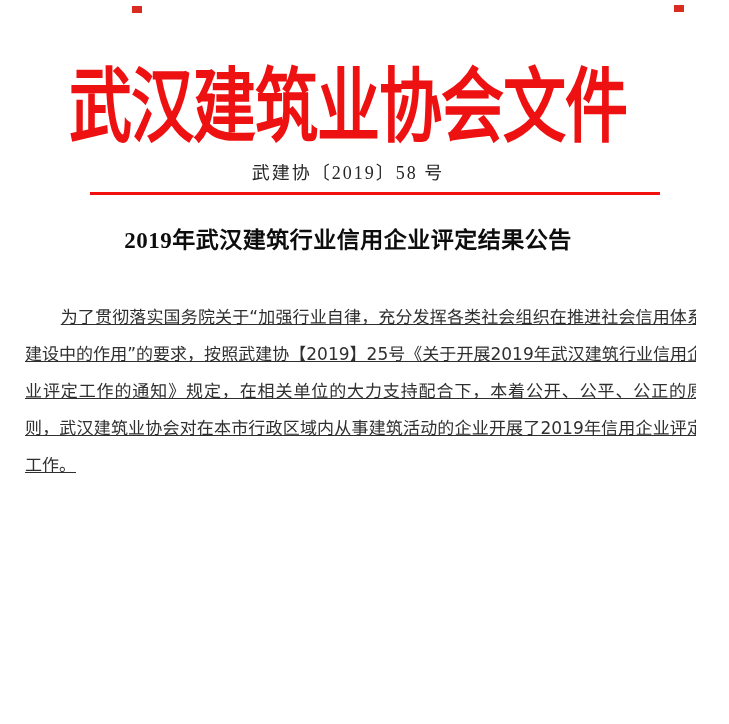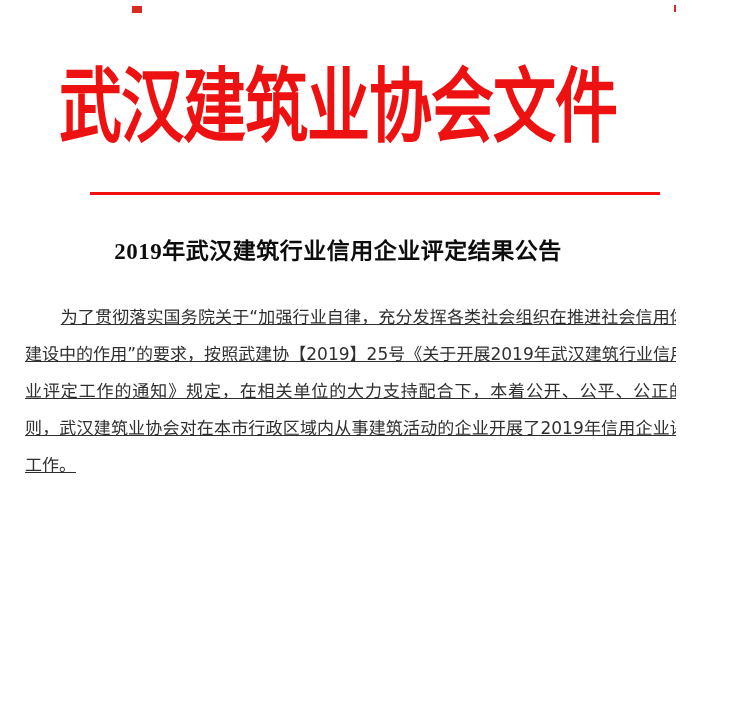--- a/index.html
+++ b/index.html
@@ -8,20 +8,21 @@
     background: #ffffff;
   }
   .page {
     position: relative;
     width: 676px;
     height: 724px;
     background: #ffffff;
     overflow: hidden;
     font-family: "Liberation Serif", "DejaVu Serif", serif;
     color: #1a1a1a;
+    padding-left: 20px;
   }
   
   .scan-mark {
     position: absolute;
     width: 10px;
     height: 7px;
     background: #d92b1f;
   }
   .scan-mark.left  { top: 6px; left: 132px; }
   .scan-mark.right { top: 5px; left: 674px; }
@@ -58,21 +59,21 @@
     position: absolute;
     top: 192px;
     left: 90px;
     width: 570px;
     height: 3px;
     background: #f2100e;
   }
 
   .doc-heading {
     position: absolute;
-    top: 232px;
+    top: 221px;
     left: 0;
     width: 100%;
     text-align: center;
     font-size: 23px;
     font-weight: bold;
     letter-spacing: 0.5px;
     color: #0d0d0d;
     font-family: "Liberation Serif", "DejaVu Serif", serif;
   }
 
@@ -99,20 +100,21 @@
 </head>
 <body>
 
 <div class="page">
 
   <span class="scan-mark left"></span>
   <span class="scan-mark right"></span>
 
   <div class="org-title">武汉建筑业协会文件</div>
 
+  <div class="doc-number">武建协〔2019〕58 号</div>
 
   <div class="red-divider"></div>
 
   <div class="doc-heading">2019年武汉建筑行业信用企业评定结果公告</div>
 
   <div class="doc-body">
     <p>为了贯彻落实国务院关于“加强行业自律，充分发挥各类社会组织在推进社会信用体系建设中的作用”的要求，按照武建协【2019】25号《关于开展2019年武汉建筑行业信用企业评定工作的通知》规定，在相关单位的大力支持配合下，本着公开、公平、公正的原则，武汉建筑业协会对在本市行政区域内从事建筑活动的企业开展了2019年信用企业评定工作。</p>
   </div>
 
 </div>

